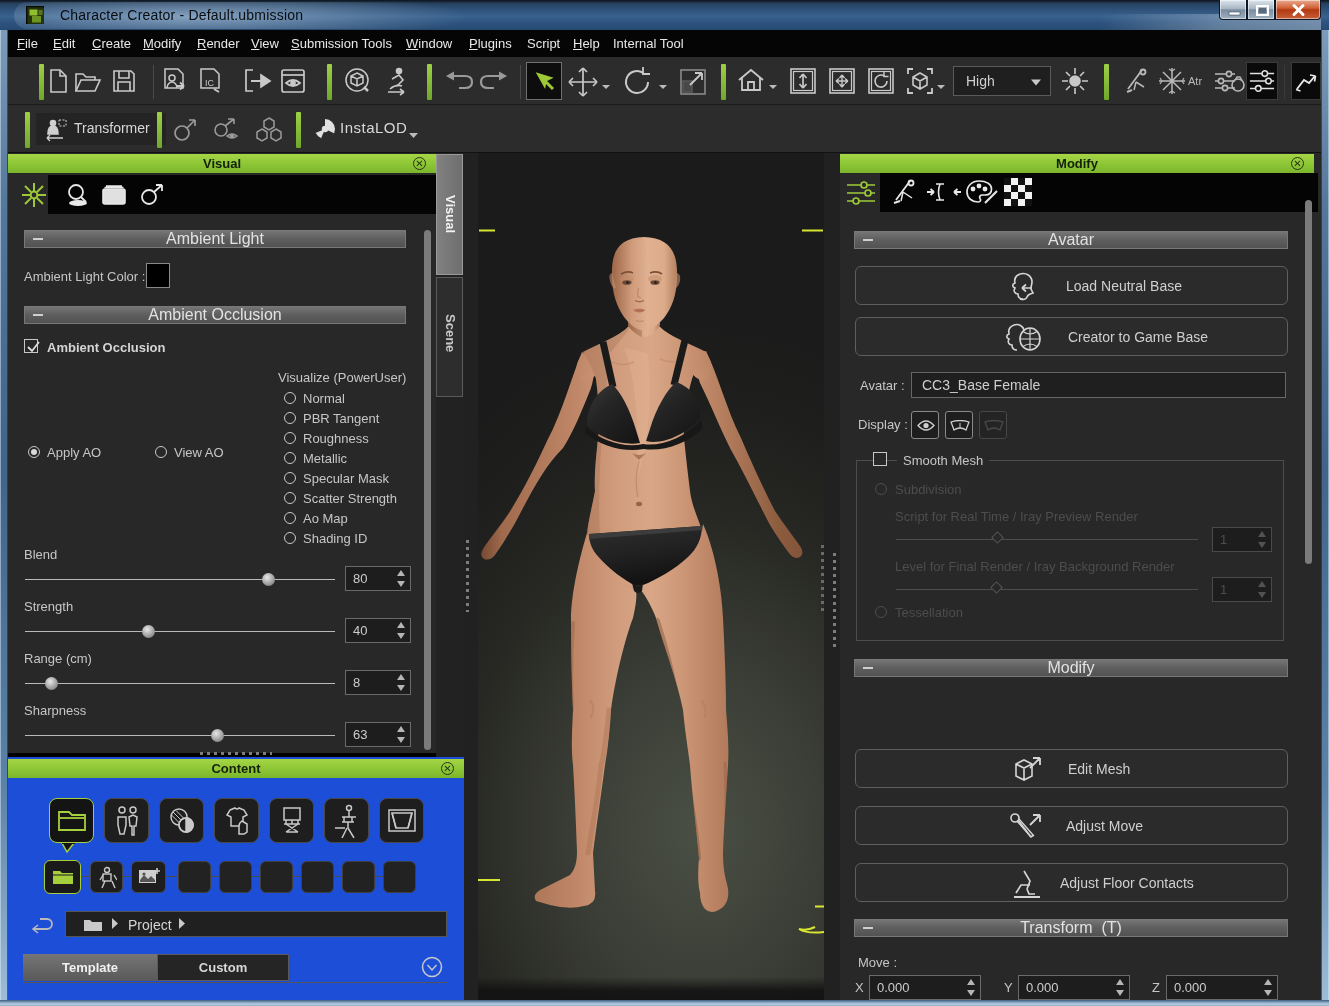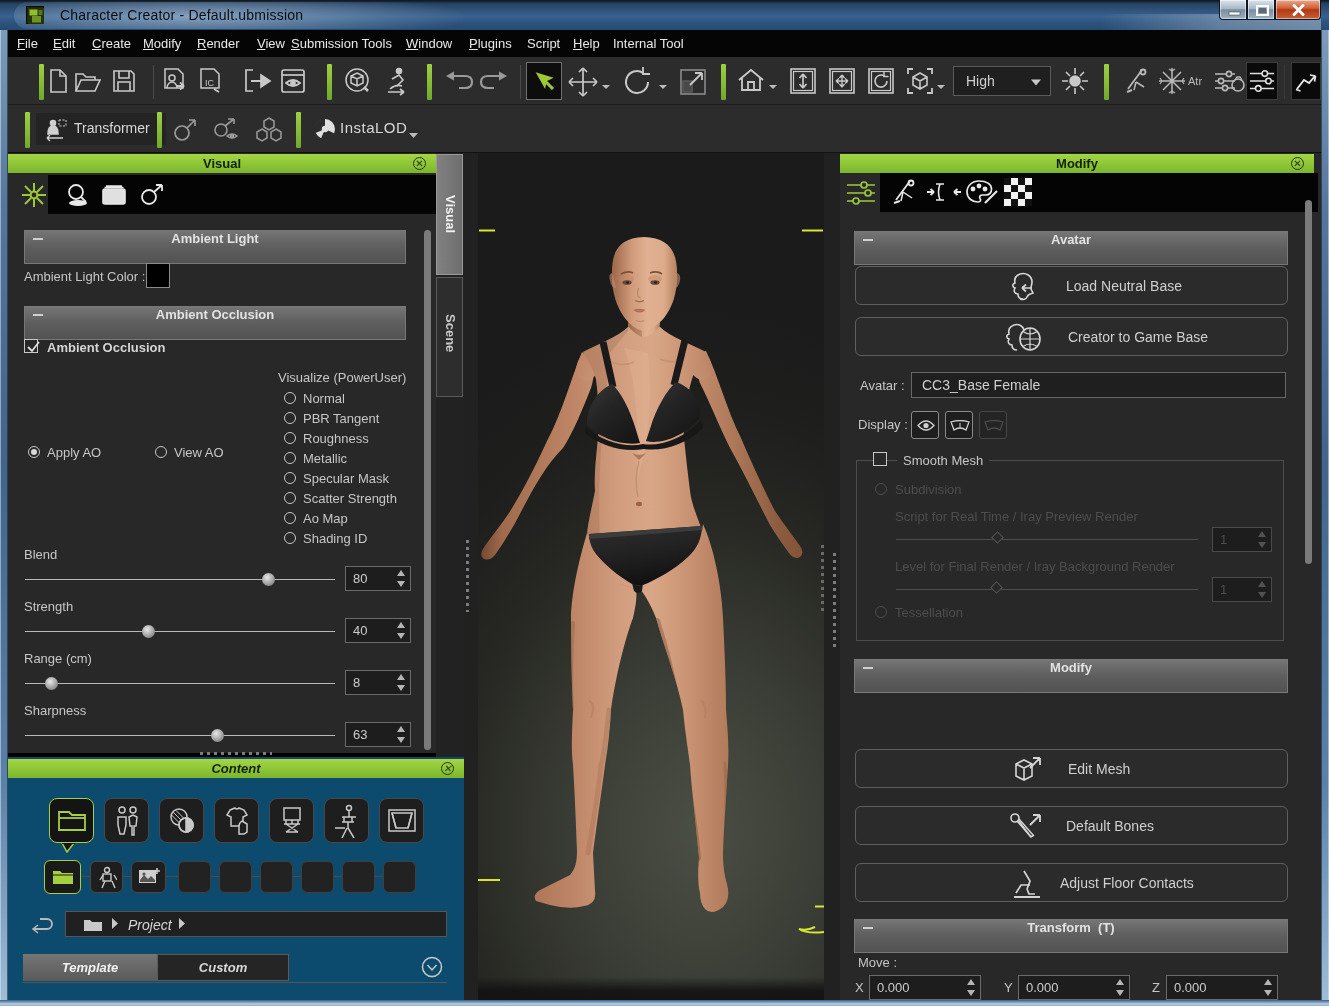--- a/index.html
+++ b/index.html
@@ -40,30 +40,30 @@
 #toolbar1 { left:8px; top:57px; width:1313px; height:48px; background:#2c2c2c; border-bottom:1px solid #1b1b1b; }
 #toolbar2 { left:8px; top:105px; width:1313px; height:48px; background:#2c2c2c; border-bottom:1px solid #111; }
 .gsep { position:absolute; width:5px; background:linear-gradient(180deg,#9ed044,#70a82c); border-radius:1px; }
 .tsep { position:absolute; width:1px; background:#4a4a4a; }
 .ticon { position:absolute; }
 #t2transformer { position:absolute; left:28px; top:8px; width:130px; height:32px; background:#242424; color:#d8d8d8; font-size:14px; }
 
 
 #leftpanel { left:8px; top:153px; width:428px; height:600px; background:#282828; }
 #tabstrip { left:436px; top:153px; width:28px; height:847px; background:#222; }
-#contentpanel { left:8px; top:757px; width:456px; height:243px; background:#0c4a6e;font-style:italic; }
+#contentpanel { left:8px; top:757px; width:456px; height:243px; background:#1d4ed8; }
 #viewport { left:478px; top:153px; width:346px; height:847px; overflow:hidden;
   background:radial-gradient(115% 62% at 64% 80%, #4a4f44 0%, #3a3d35 32%, #272823 60%, #1e1e1d 82%, #1b1b1b 100%); }
 #gap1 { left:464px; top:153px; width:14px; height:847px; background:#212121; }
 #gap2 { left:824px; top:153px; width:16px; height:847px; background:#212121; }
 #rightpanel { left:840px; top:153px; width:481px; height:847px; background:#282828; }
 
 .ghead { position:absolute; height:19px; background:linear-gradient(180deg,#a5d545 0%,#8cc636 55%,#7cb52c 100%); color:#15200a; font-size:13px; font-weight:bold; text-align:center; line-height:19px; }
 .ghead .gx { position:absolute; right:10px; top:3px; width:13px; height:13px; border:1px solid #26350f; border-radius:50%; font-size:10px; line-height:11px; text-align:center; font-weight:normal; color:#26350f; }
-.sechead { position:absolute; height:34px; background:linear-gradient(180deg,#757575 0%,#5e5e5e 50%,#525252 100%); border:1px solid #787878; color:#e2e2e2; font-size:13px; font-weight:bold; text-align:center; line-height:16px; }
+.sechead { position:absolute; height:18px; background:linear-gradient(180deg,#757575 0%,#5e5e5e 50%,#525252 100%); border:1px solid #787878; color:#e2e2e2; font-size:16px; font-weight:normal; text-align:center; line-height:16px; }
 .sechead .minus { position:absolute; left:8px; top:7px; width:10px; height:2px; background:#cfcfcf; }
 .lbl { position:absolute; color:#c6c6c6; font-size:13px; }
 .dim { color:#4d4d4d; }
 .radio { position:absolute; width:12px; height:12px; border:1px solid #c8c8c8; border-radius:50%; background:transparent; }
 .radio.on::after { content:""; position:absolute; left:2px; top:2px; width:6px; height:6px; border-radius:50%; background:#d8d8d8; }
 .radio.dimr { border-color:#4d4d4d; }
 .checkbox { position:absolute; width:14px; height:14px; border:1px solid #c8c8c8; background:transparent; }
 .sld-track { position:absolute; height:1px; background:#b9b9b9; }
 .sld-thumb { position:absolute; width:13px; height:13px; border-radius:50%; background:radial-gradient(circle at 40% 35%, #e8e8e8, #9a9a9a 60%, #6f6f6f); margin-top:-6px; }
 .numbox { position:absolute; height:25px; background:#1d1d1d; border:1px solid #6a6a6a; color:#cccccc; font-size:13px; }
@@ -114,21 +114,21 @@
         </svg>
       </div>
     </div>
 
   <div id="menubar" class="abs">
     <span style="left:9px"><u>F</u>ile</span>
     <span style="left:45px"><u>E</u>dit</span>
     <span style="left:84px"><u>C</u>reate</span>
     <span style="left:135px"><u>M</u>odify</span>
     <span style="left:189px"><u>R</u>ender</span>
-    <span style="left:249px"><u>V</u>iew</span>
+    <span style="left:243px"><u>V</u>iew</span>
     <span style="left:283px"><u>S</u>ubmission Tools</span>
     <span style="left:398px"><u>W</u>indow</span>
     <span style="left:461px"><u>P</u>lugins</span>
     <span style="left:519px">Script</span>
     <span style="left:565px"><u>H</u>elp</span>
     <span style="left:605px">Internal Tool</span>
   </div>
 
   <div id="toolbar1" class="abs">
     <div class="gsep" style="left:31px;top:7px;height:36px"></div>
@@ -741,21 +741,21 @@
         </svg>
       <span class="blbl" style="left:212px">Edit Mesh</span>
     </div>
     <div class="btnbig" style="top:653px">
       <svg style="left:152px;top:4px" width="36" height="32" viewBox="0 0 36 32" fill="none" stroke="#d5d5d5" stroke-width="1.6">
           <circle cx="7" cy="7" r="4"></circle>
           <path d="M9 10 l14 16 m-12 -18 l14 16" stroke-width="1.4"></path>
           <path d="M10 9 l13 17 l3 -2"></path>
           <path d="M22 14 L32 4 m0 0 h-7 m7 0 v7" stroke-width="1.8"></path>
         </svg>
-      <span class="blbl" style="left:210px">Default Bones</span>
+      <span class="blbl" style="left:210px">Adjust Move</span>
     </div>
     <div class="btnbig" style="top:710px">
       <svg style="left:154px;top:4px" width="34" height="32" viewBox="0 0 34 32" fill="none" stroke="#d5d5d5" stroke-width="1.7">
           <path d="M14 3 l6 10 l-3 8 m-11 4 l5 -8 l9 0"></path>
           <path d="M4 29 h26" stroke-width="2"></path>
           <path d="M17 21 l2 5 h6"></path>
         </svg>
       <span class="blbl" style="left:204px">Adjust Floor Contacts</span>
     </div>
     <div class="sechead" style="left:14px;top:766px;width:434px">Transform&nbsp;&nbsp;(T)<div class="minus"></div></div>

